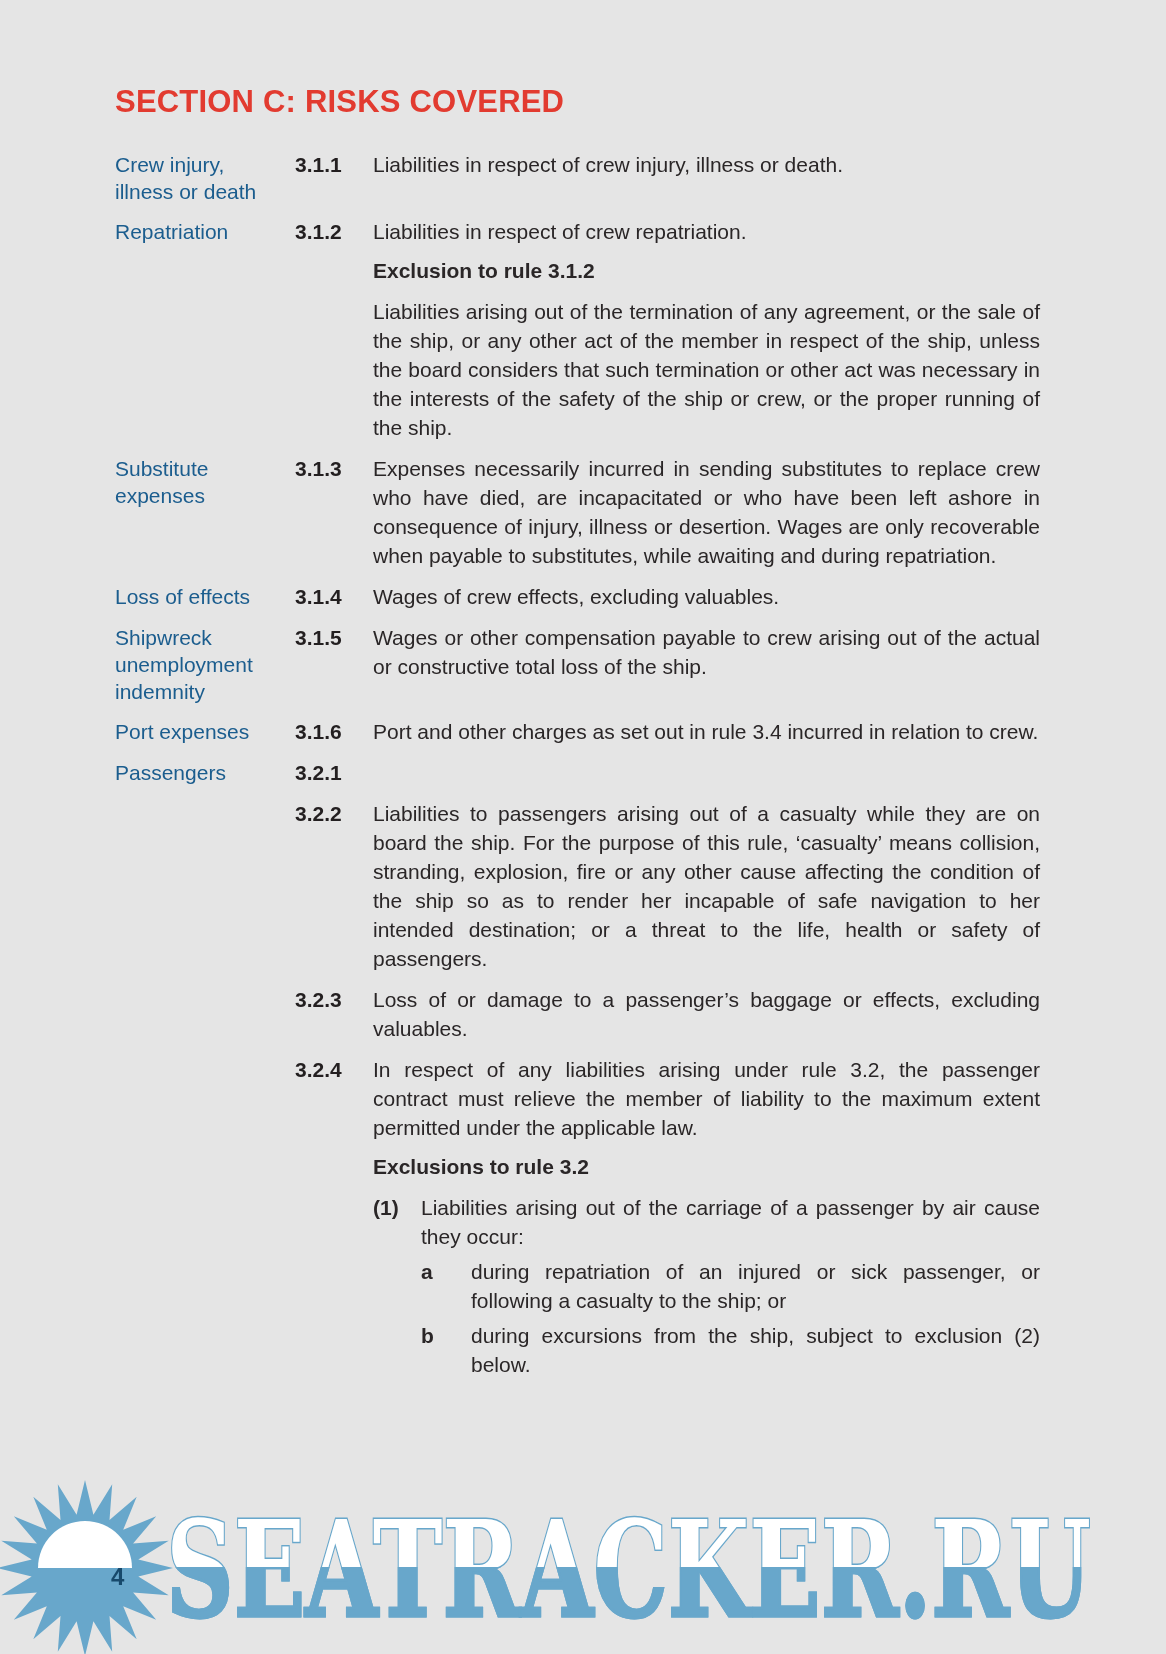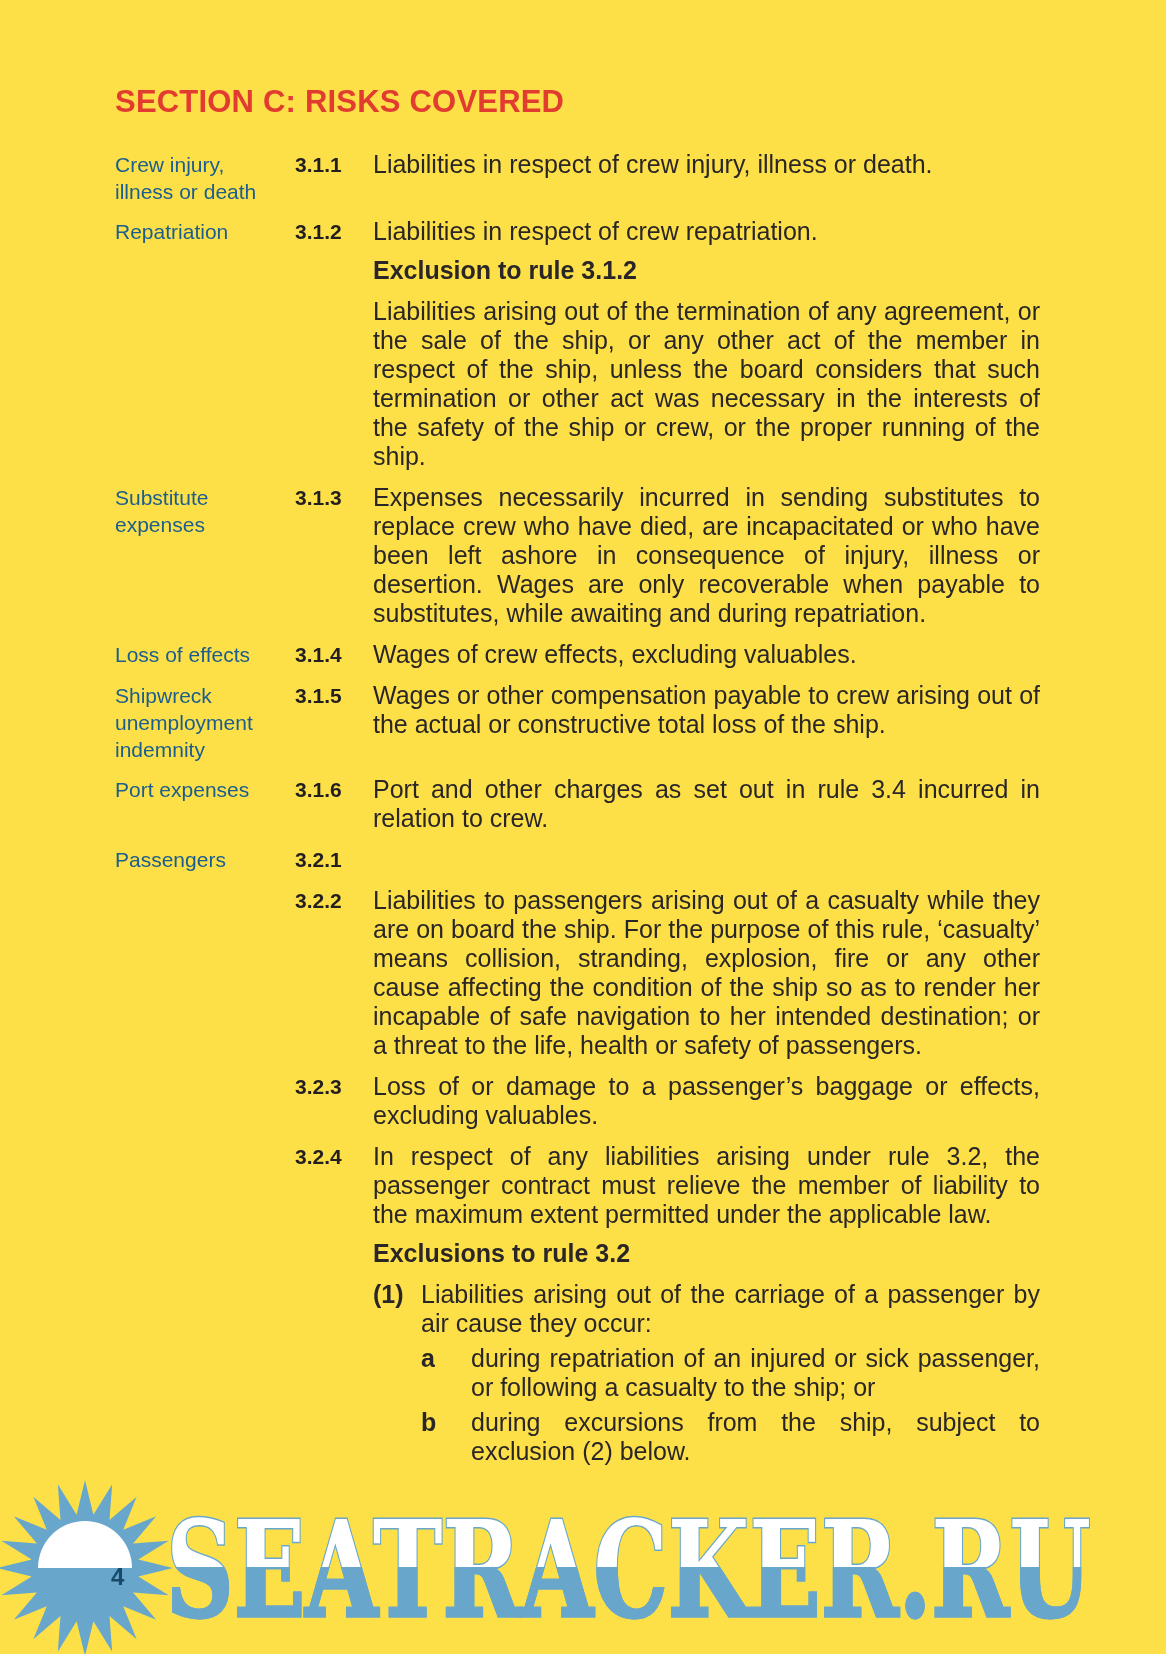--- a/index.html
+++ b/index.html
@@ -1,20 +1,20 @@
 <!DOCTYPE html>
 <html><head>
 <meta charset="utf-8">
 <style>
   html, body { margin: 0; padding: 0; background: #ffffff; }
   .page {
     position: relative;
     width: 1166px;
     height: 1654px;
-    background: #fde047;
+    background: #e5e5e5;
     overflow: hidden;
     font-family: "Liberation Sans", sans-serif;
     color: #2a2627;
   }
   .content {
     position: absolute;
     left: 115px;
     top: 84px;
     width: 925px;
   }
@@ -39,21 +39,21 @@
     white-space: pre-line;
     padding-top: 1px;
   }
   .cell-num {
     font-weight: bold;
     color: #231f20;
     font-size: 21px;
     line-height: 29px;
   }
   .cell-body {
-    font-size: 25px;
+    font-size: 21px;
     line-height: 29px;
     color: #2a2627;
   }
   .block-para { text-align: justify; margin: 0 0 10px 0; }
   .block-heading { font-weight: bold; margin: 0 0 12px 0; }
   .block-item { display: flex; margin: 0 0 6px 0; }
   .block-item .item-marker { flex: 0 0 48px; font-weight: bold; }
   .block-item .item-text { flex: 1; text-align: justify; }
   .block-item.level2 { margin-left: 48px; }
   .block-item.level2 .item-marker { flex: 0 0 50px; }

